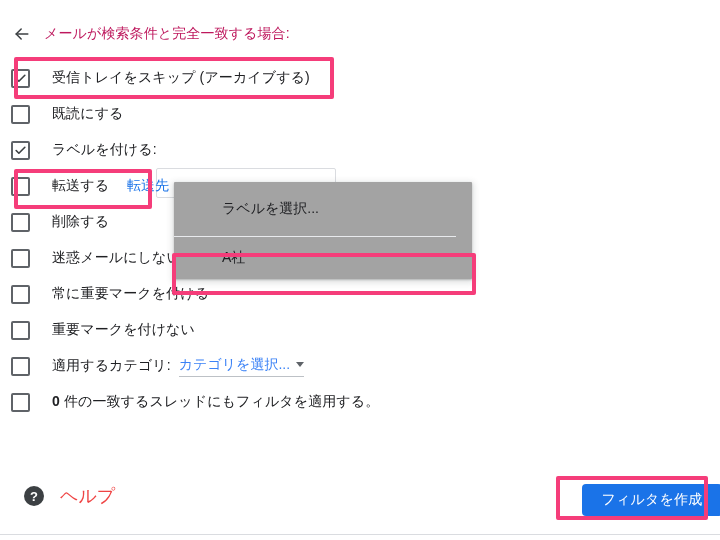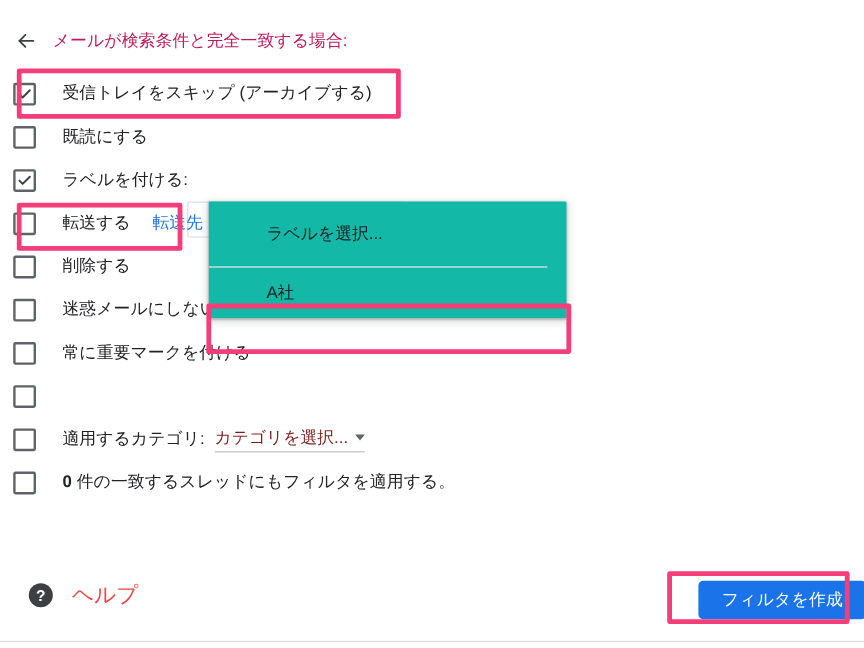--- a/index.html
+++ b/index.html
@@ -87,21 +87,21 @@
     color: #1a73e8;
     margin-left: 18px;
     white-space: nowrap;
     cursor: pointer;
   }
 
   
   .cat-select {
     margin-left: 8px;
     font-size: 14px;
-    color: #7f1d1d;
+    color: #3b82f6;
     border-bottom: 1px solid #bdc1c6;
     padding-bottom: 2px;
     display: inline-flex;
     align-items: center;
     gap: 6px;
     cursor: pointer;
     white-space: nowrap;
   }
   .caret {
     width: 0; height: 0;
@@ -132,23 +132,23 @@
   }
   #hl-skip-inbox { left: 14px;  top: 57px;  width: 320px; height: 42px; }
   #hl-apply-label{ left: 14px;  top: 169px; width: 138px; height: 40px; }
   #hl-menu-item  { left: 172px; top: 253px; width: 304px; height: 42px; }
   #hl-create-btn { left: 556px; top: 476px; width: 152px; height: 44px; }
 
   
   .dropdown {
     position: absolute;
     left: 174px;
-    top: 168px;
+    top: 182px;
     width: 298px;
-    background: #14b8a6;
+    background: #a3a3a3;
     border-radius: 1px;
     box-shadow: 0 2px 6px 2px rgba(60,64,67,.15), 0 1px 2px 0 rgba(60,64,67,.30);
     z-index: 30;
     padding: 6px 16px 0 0;
   }
   .menu-item {
     height: 42px;
     display: flex;
     align-items: center;
     padding-left: 48px;
@@ -292,20 +292,21 @@
     <div class="cb">
       
     </div>
     <div class="row-label">常に重要マークを付ける</div>
   </div>
 
   <div class="row">
     <div class="cb">
       
     </div>
+    <div class="row-label">重要マークを付けない</div>
   </div>
 
   <div class="row">
     <div class="cb">
       
     </div>
     <div class="row-label">適用するカテゴリ:</div>
     <div class="cat-select">
       <span>カテゴリを選択...</span>
       <span class="caret"></span>

